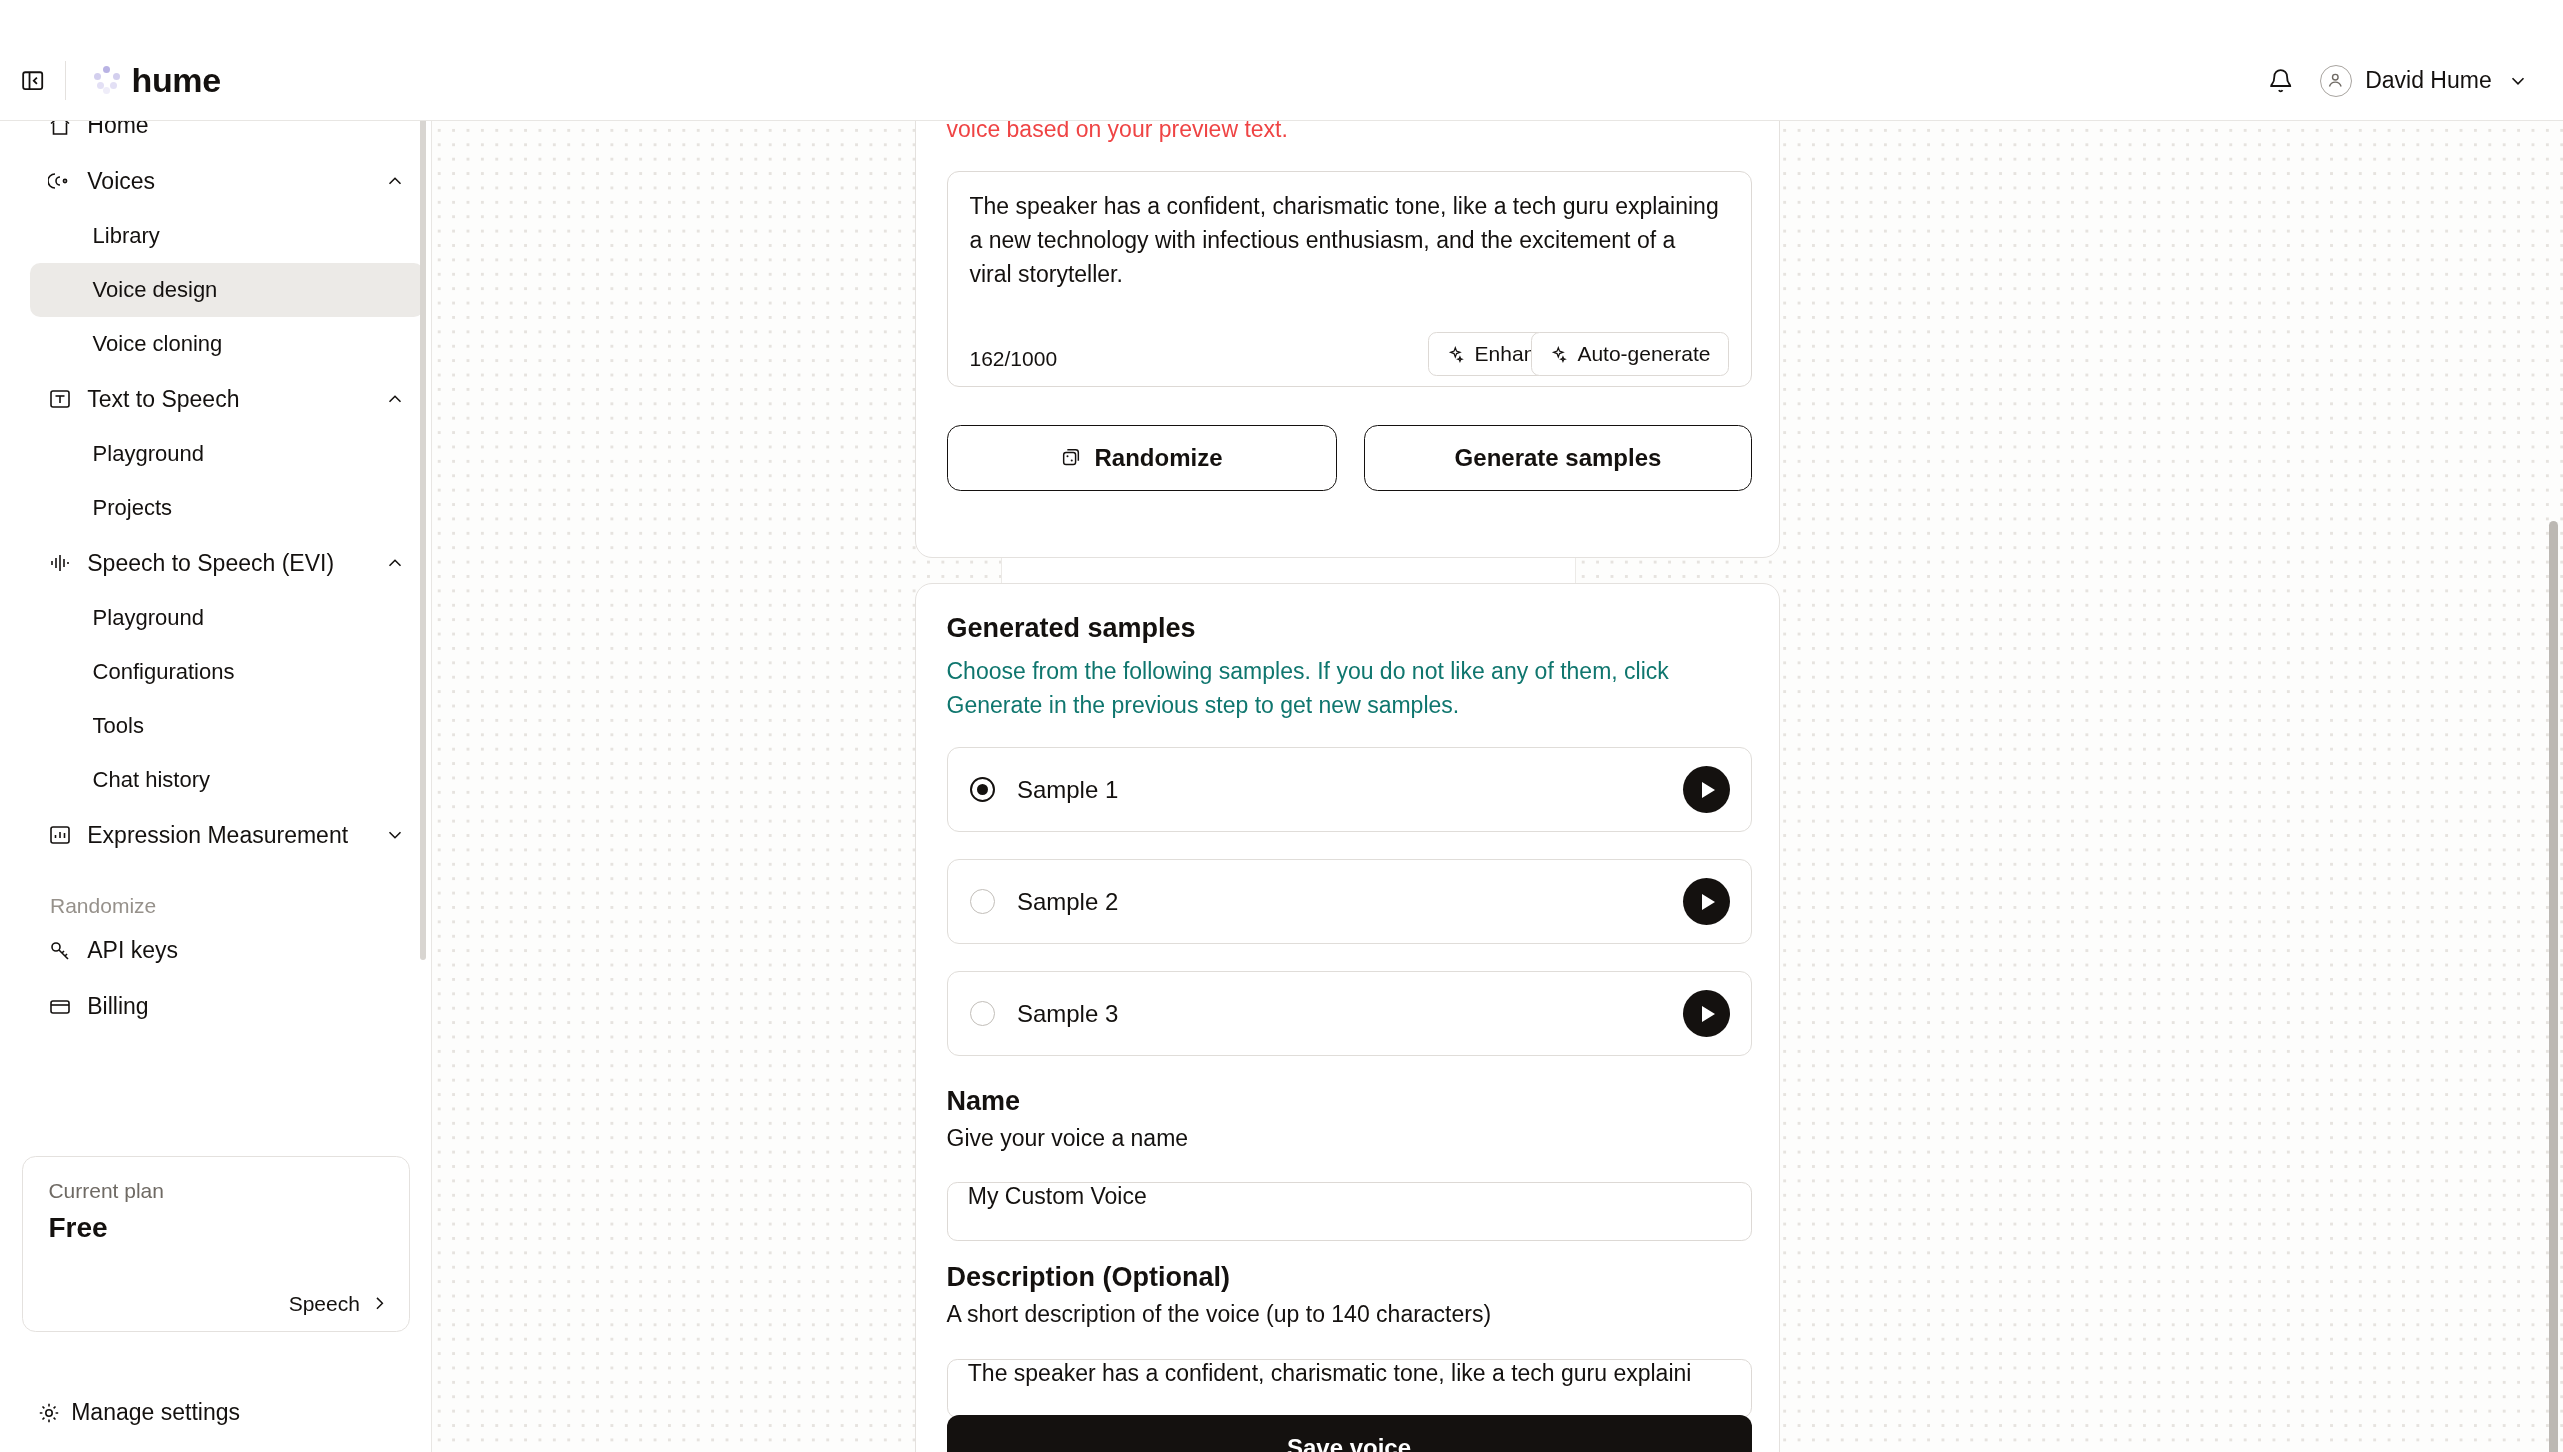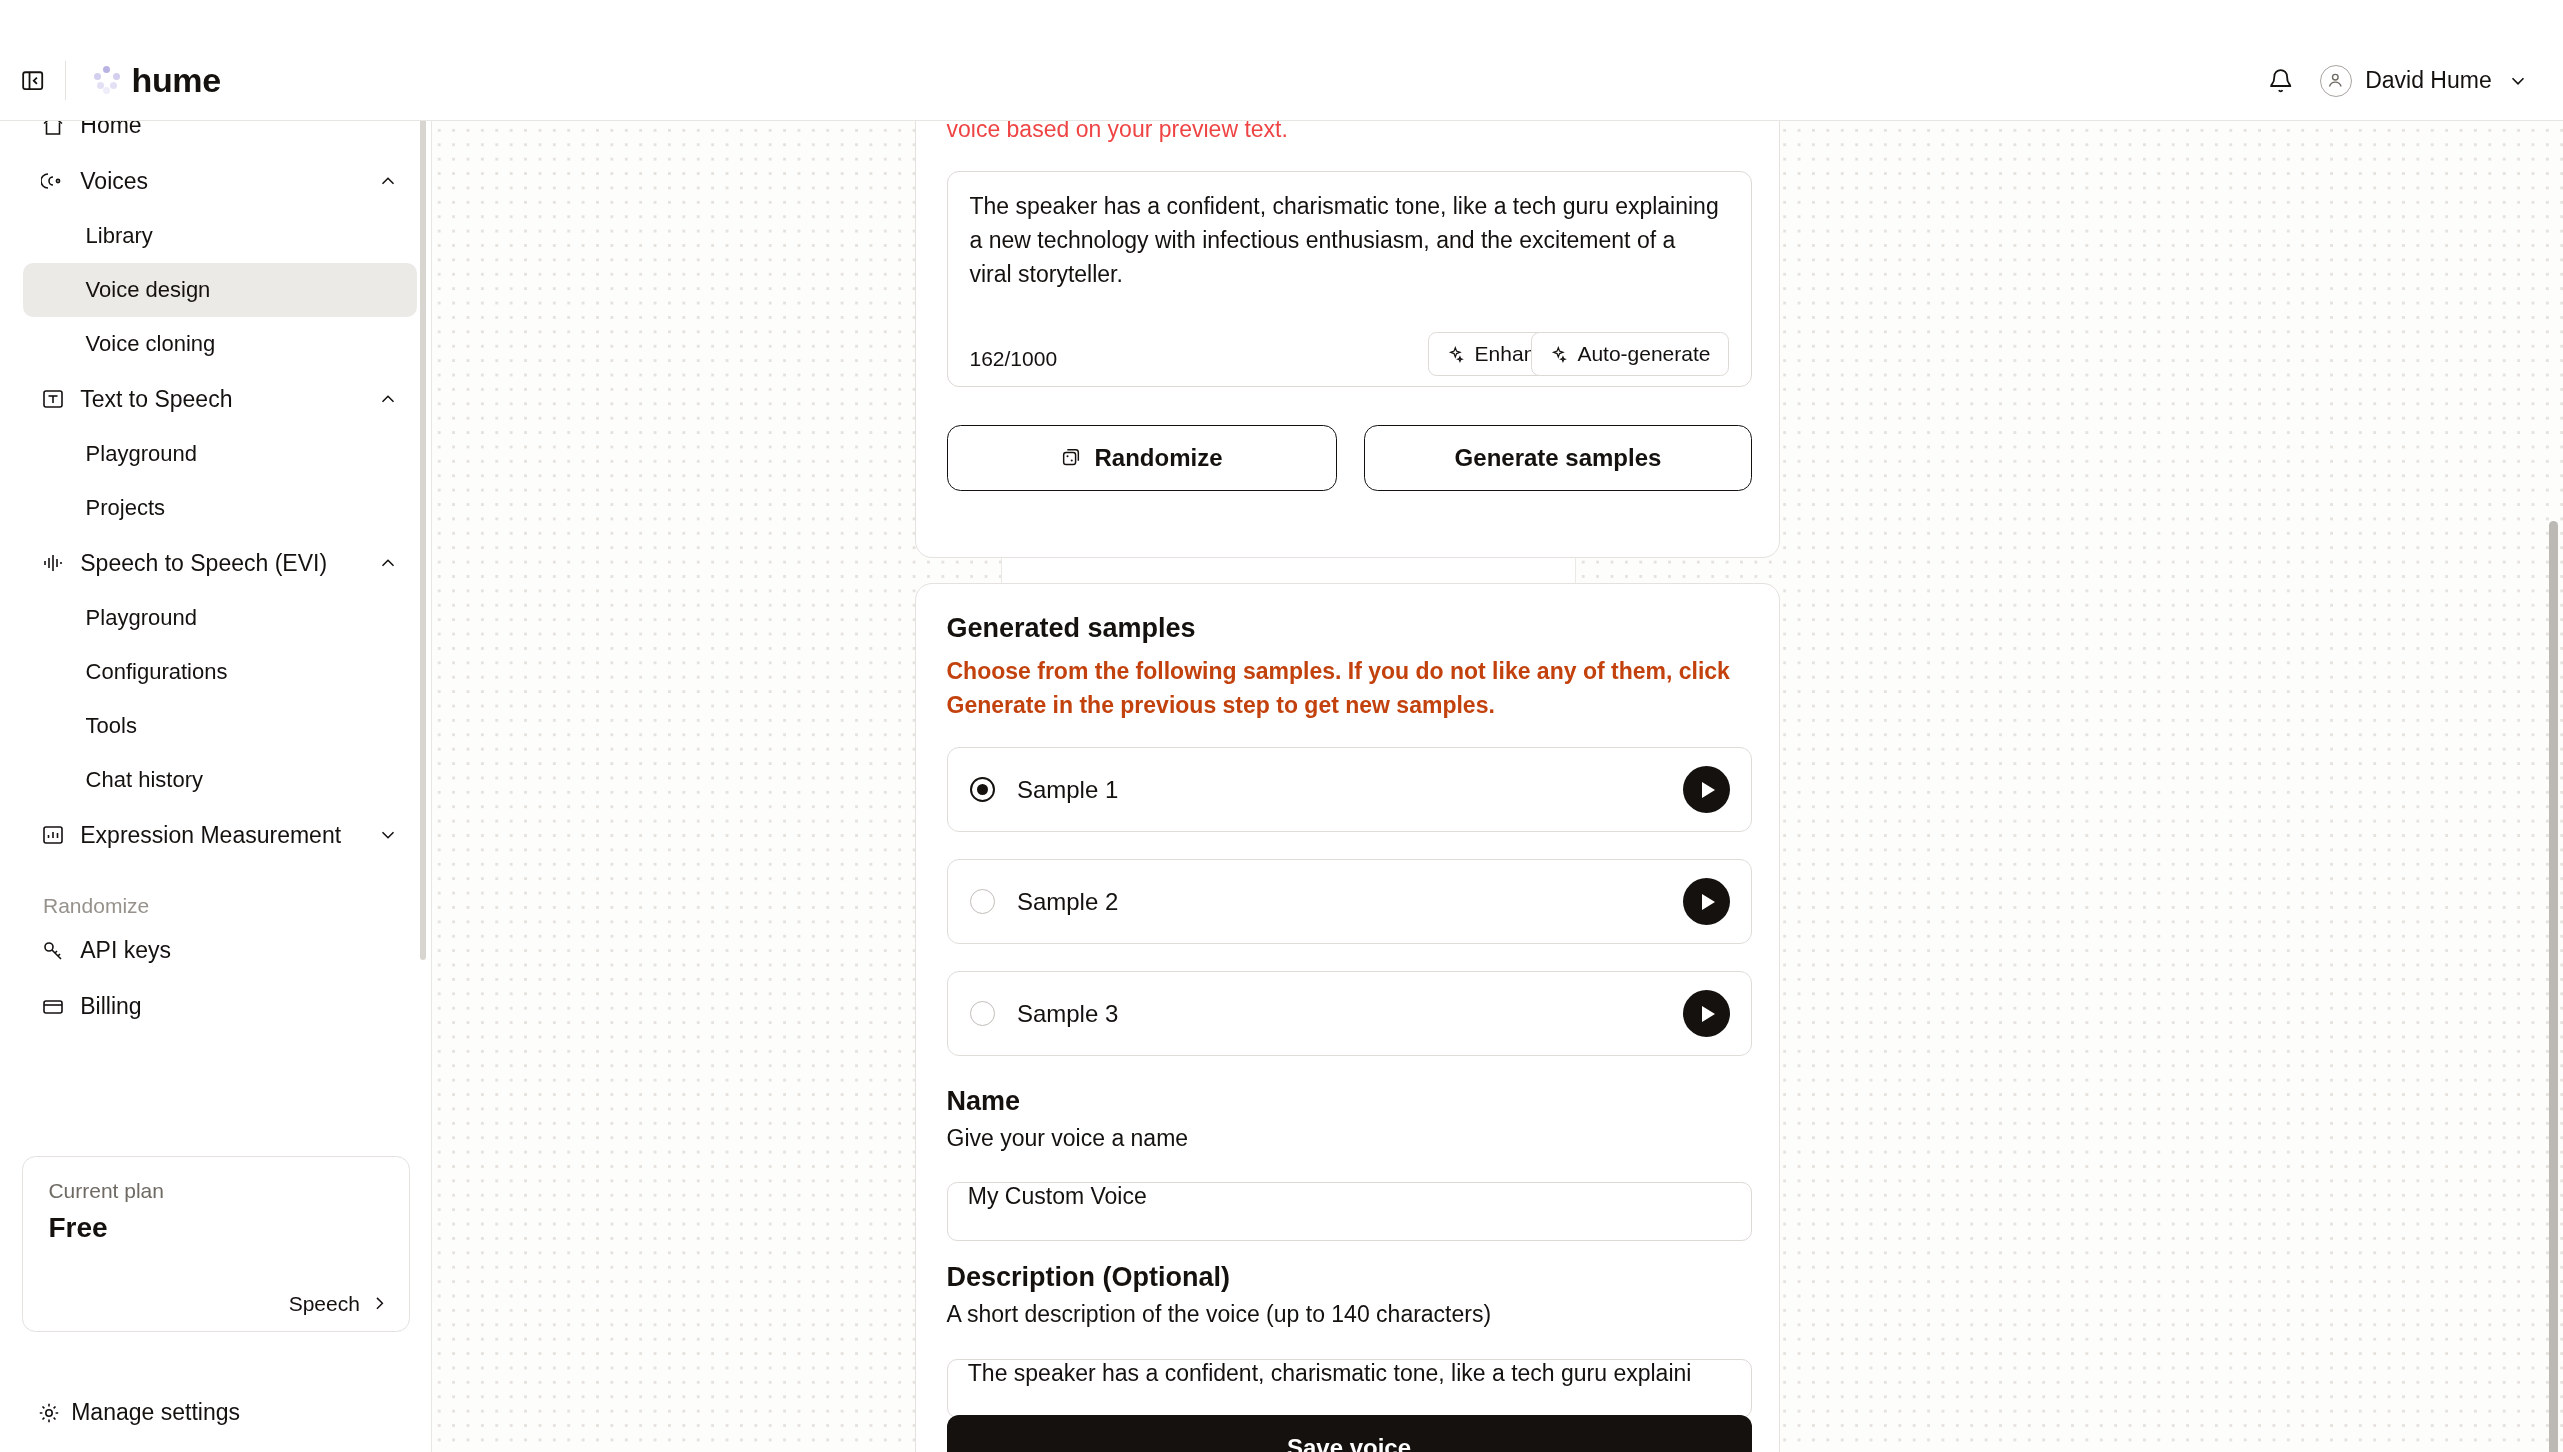--- a/index.html
+++ b/index.html
@@ -59,21 +59,21 @@
   .caret { margin-left: 1.7px; }
 
   
   .sidebar {
     position: absolute; top: 80px; left: 0; width: 432px; height: 1373px;
     background: #ffffff;
     border-right: 0.8px solid #e8e6e3;
     z-index: 20;
   }
   .side-scroll {
-    position: absolute; top: 0; left: 4px; width: 432px; height: 1059px;
+    position: absolute; top: 0; left: 11px; width: 432px; height: 1059px;
     overflow: hidden;
     padding-top: 17px;
   }
   .nav-row {
     display: flex; align-items: center;
     height: 56px; margin: 0 18.6px; padding: 0 18.6px;
     border-radius: 10.2px; cursor: pointer;
     font-size: 23px; color: #14110f;
   }
   .nav-row .ico { width: 34px; display: flex; align-items: center; }
@@ -180,21 +180,21 @@
     font-size: 24px; font-weight: 600; cursor: pointer;
     border: 0.8px solid #14110f; background: #fff; color: #14110f;
   }
   #randomize-btn { left: 30.5px; top: 383px; width: 390px; }
   #generate-btn  { left: 448px; top: 383px; width: 388px; }
 
   #samples-card {
     left: 483px; top: 503px; width: 865px; height: 932px;
   }
   .sec-title { font-size: 27px; font-weight: 600; }
-  .sec-sub { font-size: 23px; line-height: 34px; color: #c2410c; font-weight: bold; }
+  .sec-sub { font-size: 23px; line-height: 34px; color: #0f766e; }
   .sample-row {
     position: absolute; left: 30.5px; width: 805px; height: 85px;
     border: 0.8px solid #e0ddd9; border-radius: 12px; background: #fff;
     display: flex; align-items: center; cursor: pointer;
   }
   .radio {
     margin-left: 22px; width: 25.4px; height: 25.4px; border-radius: 50%;
     border: 1.7px solid #c2beb9; background: #fff;
     display: flex; align-items: center; justify-content: center;
   }

